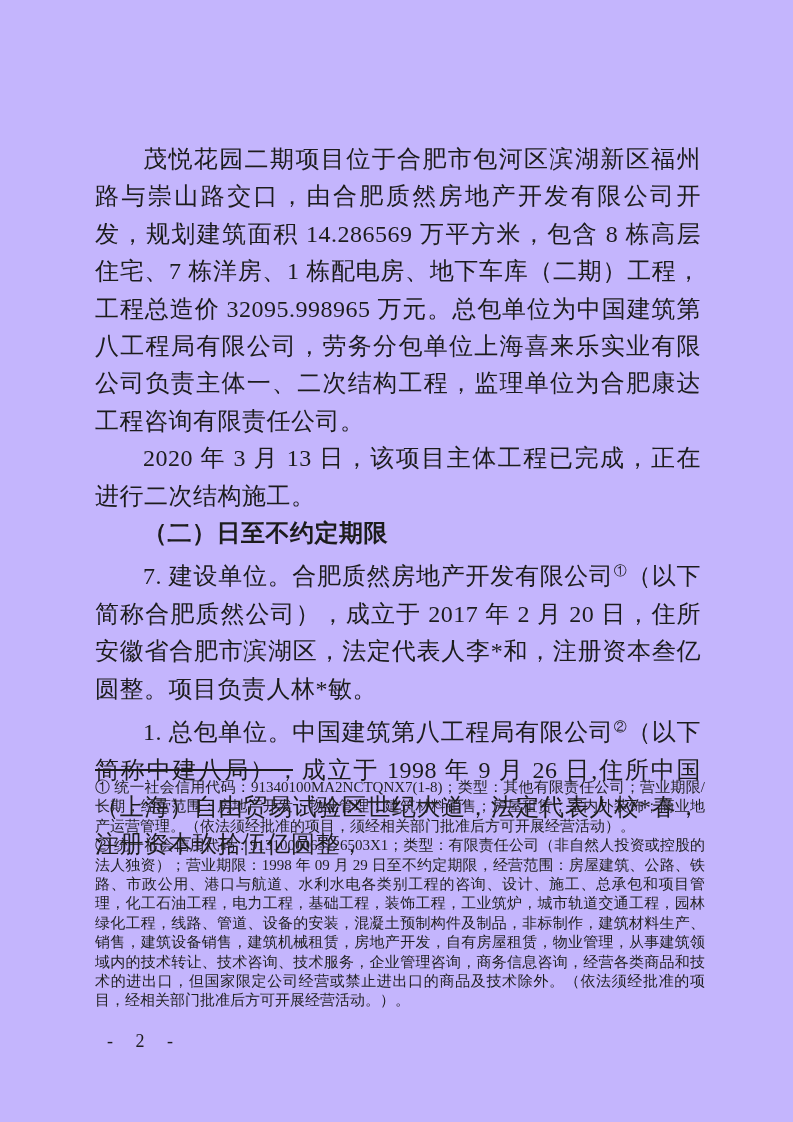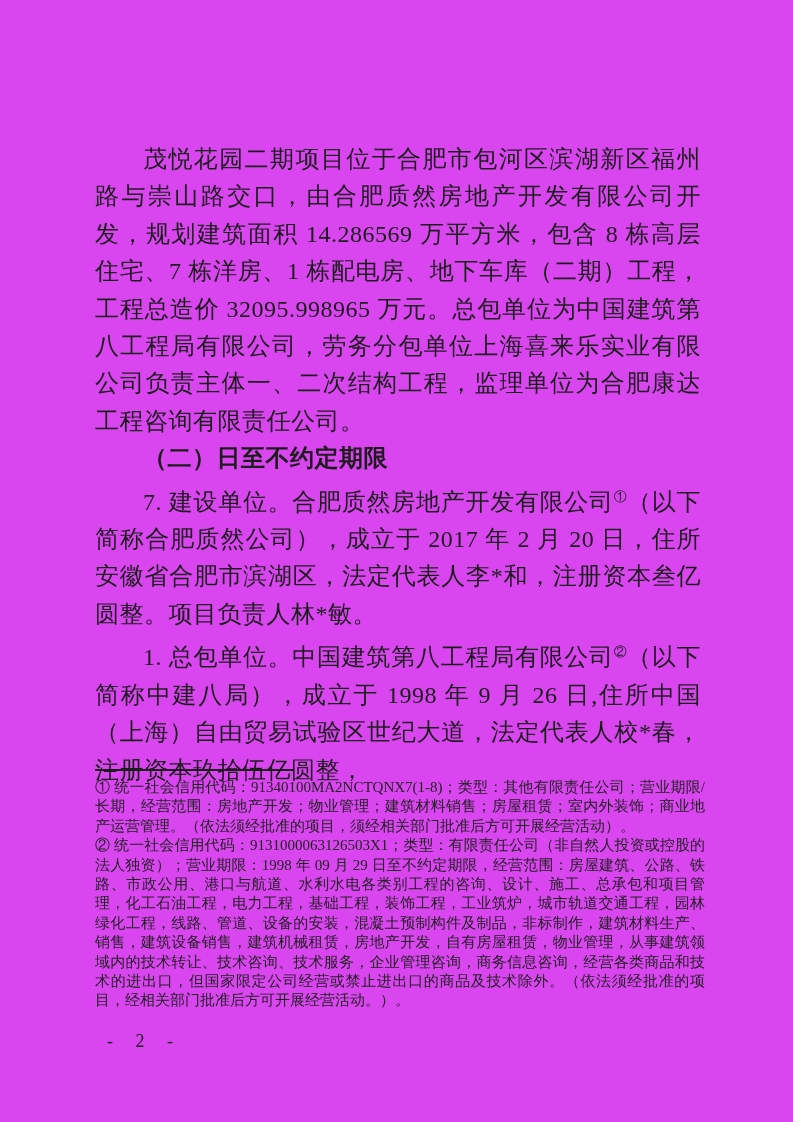--- a/index.html
+++ b/index.html
@@ -4,21 +4,21 @@
 <style>
   html, body {
     margin: 0;
     padding: 0;
     background: #ffffff;
   }
   .page {
     position: relative;
     width: 793px;
     height: 1122px;
-    background: #d946ef;
+    background: #c4b5fd;
     overflow: hidden;
     font-family: "Liberation Serif", "DejaVu Serif", serif;
     color: #1c1c1c;
   }
   .body-text {
     position: absolute;
     left: 95px;
     top: 141px;
     width: 606px;
     font-size: 24px;
@@ -73,20 +73,21 @@
   }
 </style>
 </head>
 <body>
 
 <div class="page">
 
   <div class="body-text">
     <p>茂悦花园二期项目位于合肥市包河区滨湖新区福州路与崇山路交口，由合肥质然房地产开发有限公司开发，规划建筑面积 14.286569 万平方米，包含 8 栋高层住宅、7 栋洋房、1 栋配电房、地下车库（二期）工程，工程总造价 32095.998965 万元。总包单位为中国建筑第八工程局有限公司，劳务分包单位上海喜来乐实业有限公司负责主体一、二次结构工程，监理单位为合肥康达工程咨询有限责任公司。</p>
 
+    <p>2020 年 3 月 13 日，该项目主体工程已完成，正在进行二次结构施工。</p>
 
     <p class="section-heading">（二）日至不约定期限</p>
 
     <p><span>7. 建设单位。合肥质然房地产开发有限公司</span><span class="fn-sup">①</span><span>（以下简称合肥质然公司），成立于 2017 年 2 月 20 日，住所安徽省合肥市滨湖区，法定代表人李*和，注册资本叁亿圆整。项目负责人林*敏。</span></p>
 
     <p><span>1. 总包单位。中国建筑第八工程局有限公司</span><span class="fn-sup">②</span><span>（以下简称中建八局），成立于 1998 年 9 月 26 日,住所中国（上海）自由贸易试验区世纪大道，法定代表人校*春，注册资本玖拾伍亿圆整，</span></p>
   </div>
 
   <div class="footnote-area">
     <div class="footnote-divider"></div>

